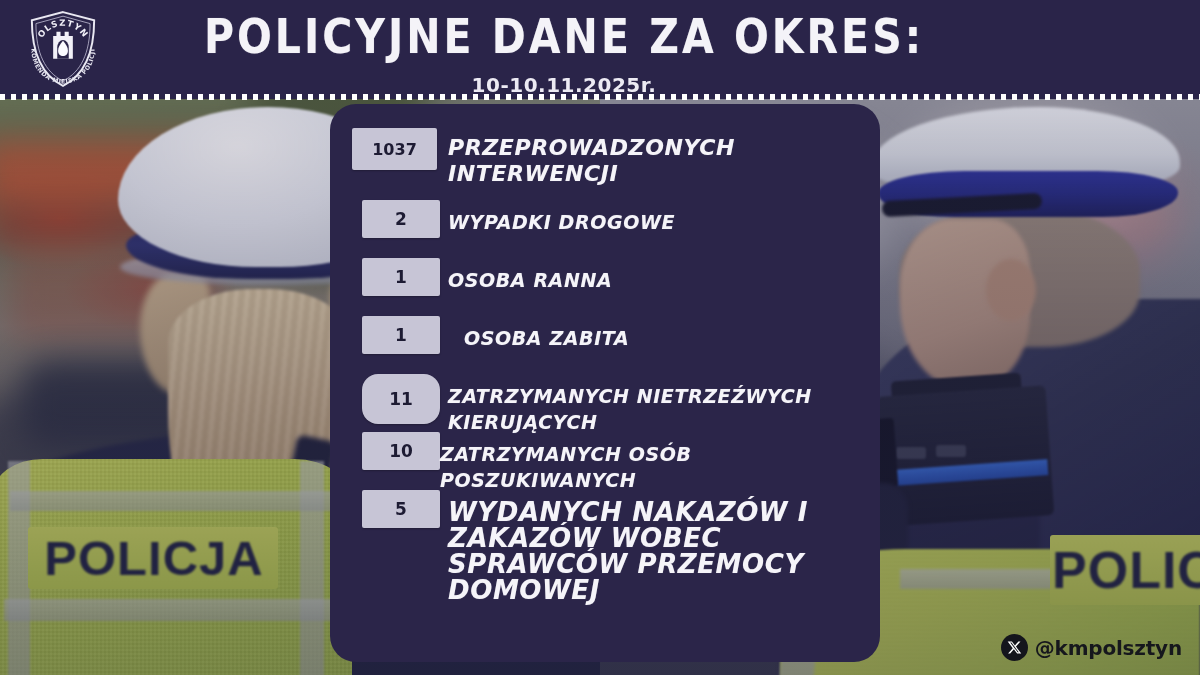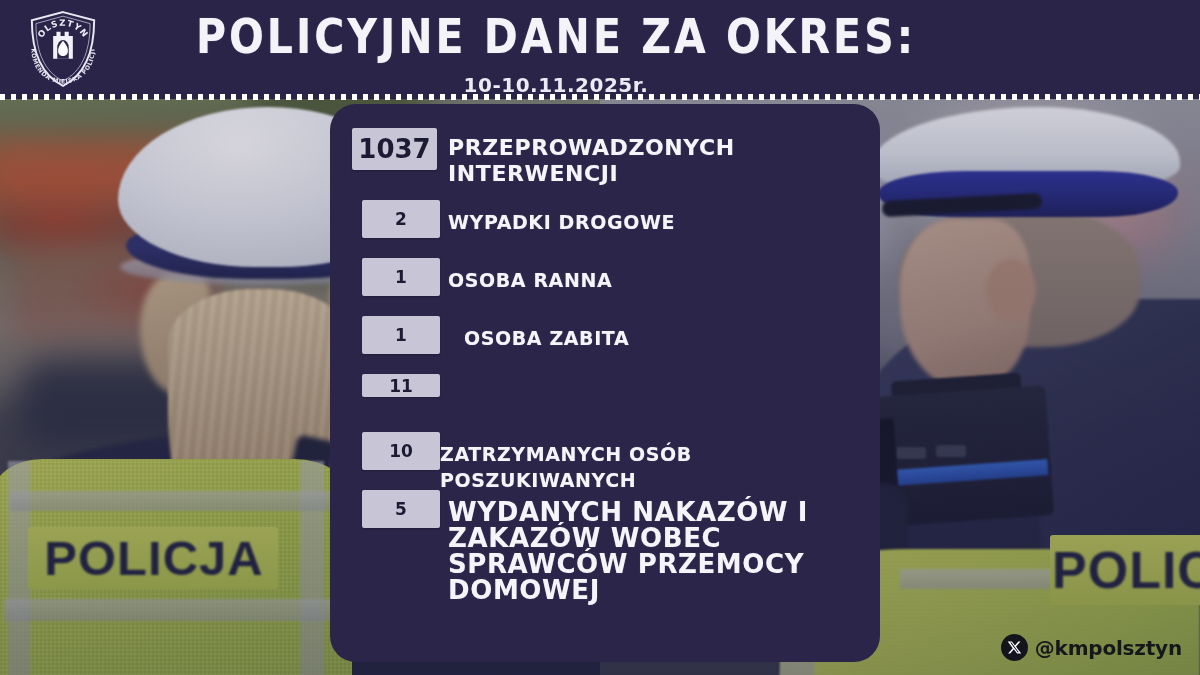--- a/index.html
+++ b/index.html
@@ -399,21 +399,21 @@
     background: #2a2449;
     overflow: hidden;
   }
   .logo-badge {
     position: absolute;
     left: 22px; top: 8px;
     width: 82px; height: 82px;
   }
   .title-wrap {
     position: absolute;
-    left: 0; top: 8px;
+    left: 8px; top: 8px;
     width: 1084px;
     text-align: center;
     padding-left: 28px;
   }
   .main-title {
     font-family: "DejaVu Sans", sans-serif;
     font-weight: 700;
     font-size: 41px;
     letter-spacing: 3px;
     color: #f4f3f8;
@@ -471,20 +471,21 @@
   .stat-label {
     font-family: "DejaVu Sans", sans-serif;
     font-weight: 700;
     font-size: 19px;
     letter-spacing: 0.6px;
     color: #f5f4f9;
     text-transform: uppercase;
     line-height: 26px;
     white-space: pre-line;
     text-shadow: 0 0 1px rgba(255,255,255,.3);
+    font-style: italic;
   }
 
   
   .social {
     position: absolute;
     right: 18px;
     bottom: 14px;
     display: flex;
     align-items: center;
     gap: 7px;
@@ -606,37 +607,38 @@
       <div class="main-title">POLICYJNE DANE ZA OKRES:</div>
       <div class="subtitle">10-10.11.2025r.</div>
     </div>
   </div>
 
   <div class="dashed-sep"></div>
 
   <div class="stats-panel">
     <div id="stats-host">
         <div class="stat-row" style="top: 24px;">
-          <div class="stat-box" style="margin-left: 22px; width: 85px; height: 42px; font-size: 26px;">1037</div>
+          <div class="stat-box" style="margin-left: 22px; width: 85px; height: 42px; font-size: 16px;">1037</div>
           <div class="stat-label" style="margin-left: 11px; font-size: 22px; padding-top: 7px;">PRZEPROWADZONYCH INTERWENCJI</div>
         </div>
         <div class="stat-row" style="top: 96px;">
           <div class="stat-box" style="margin-left: 32px; width: 78px; height: 38px; font-size: 17px;">2</div>
           <div class="stat-label" style="margin-left: 8px; font-size: 19px; padding-top: 9px;">WYPADKI DROGOWE</div>
         </div>
         <div class="stat-row" style="top: 154px;">
           <div class="stat-box" style="margin-left: 32px; width: 78px; height: 38px; font-size: 17px;">1</div>
           <div class="stat-label" style="margin-left: 8px; font-size: 19px; padding-top: 9px;">OSOBA RANNA</div>
         </div>
         <div class="stat-row" style="top: 212px;">
           <div class="stat-box" style="margin-left: 32px; width: 78px; height: 38px; font-size: 17px;">1</div>
           <div class="stat-label" style="margin-left: 24px; font-size: 19px; padding-top: 9px;">OSOBA ZABITA</div>
         </div>
         <div class="stat-row" style="top: 270px;">
-          <div class="stat-box" style="margin-left: 32px; width: 78px; height: 23px; font-size: 17px;">11</div>
+          <div class="stat-box" style="margin-left: 32px; width: 78px; height: 50px; font-size: 17px; border-radius: 16px;">11</div>
+          <div class="stat-label" style="margin-left: 8px; font-size: 19px; padding-top: 9px;">ZATRZYMANYCH NIETRZEŹWYCH KIERUJĄCYCH</div>
         </div>
         <div class="stat-row" style="top: 328px;">
           <div class="stat-box" style="margin-left: 32px; width: 78px; height: 38px; font-size: 17px;">10</div>
           <div class="stat-label" style="margin-left: 0; font-size: 19px; padding-top: 9px;">ZATRZYMANYCH OSÓB POSZUKIWANYCH</div>
         </div>
         <div class="stat-row" style="top: 386px;">
           <div class="stat-box" style="margin-left: 32px; width: 78px; height: 38px; font-size: 17px;">5</div>
           <div class="stat-label" style="margin-left: 8px; font-size: 26px; padding-top: 9px;">WYDANYCH NAKAZÓW I ZAKAZÓW WOBEC
 SPRAWCÓW PRZEMOCY DOMOWEJ</div>
         </div>

